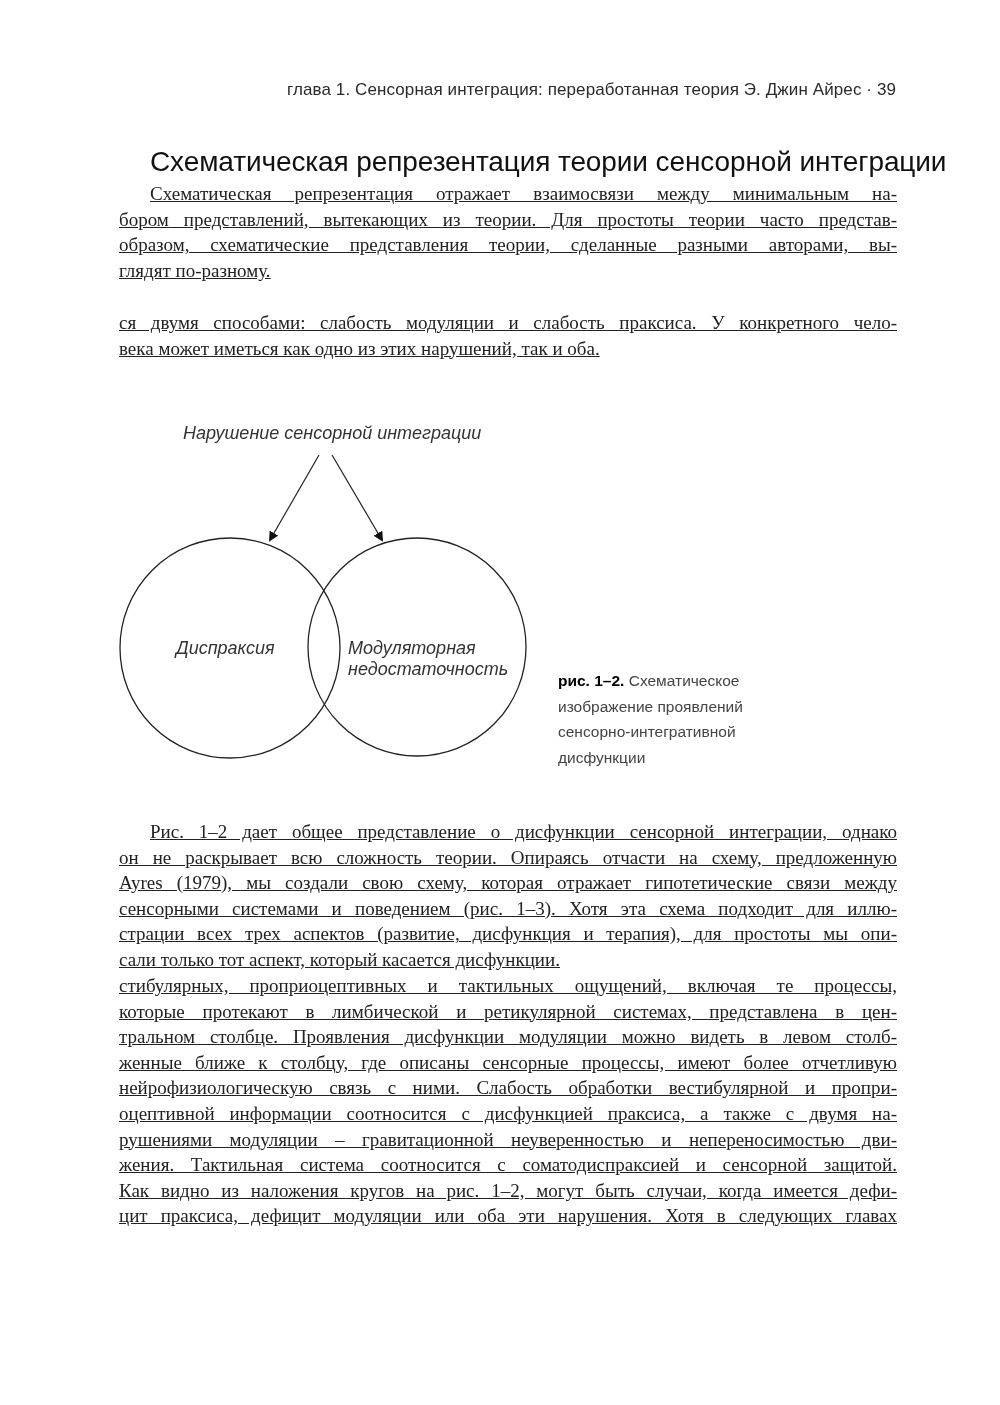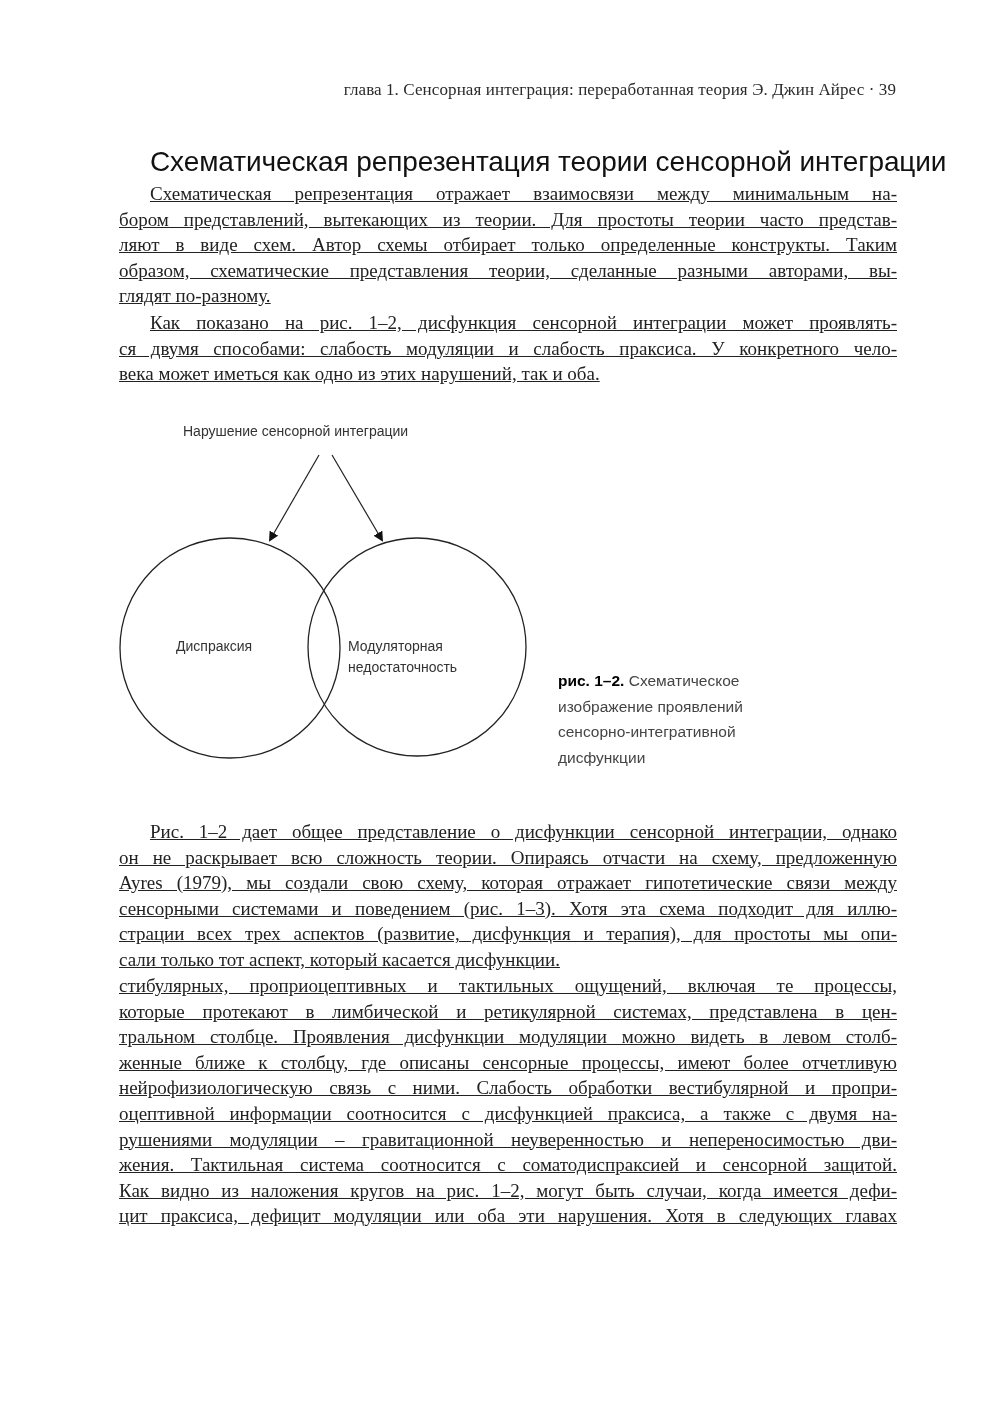--- a/index.html
+++ b/index.html
@@ -1,63 +1,62 @@
 <!DOCTYPE html>
 <html><head>
 <meta charset="utf-8">
 <style>
   html, body { margin: 0; padding: 0; background: #ffffff; }
   body { width: 1000px; height: 1405px; position: relative; overflow: hidden; color: #1a1a1a; }
   .running-head {
     position: absolute; top: 80px; right: 104px;
-    font-family: Liberation Serif, serif; font-size: 17px; color: #2a2a2a;
+    font-family: Liberation Sans, sans-serif; font-size: 17px; color: #2a2a2a;
     letter-spacing: 0.1px; white-space: nowrap;
   }
   .section-title {
     position: absolute; top: 146px; left: 150px; width: 760px;
     font-family: "Liberation Sans", sans-serif; font-size: 28px; font-weight: normal;
     color: #111; margin: 0; white-space: nowrap; letter-spacing: -0.1px;
   }
   .para {
     position: absolute; left: 119px; width: 778px;
     font-family: "Liberation Serif", serif; font-size: 19px; line-height: 25.6px;
     color: #222; margin: 0; text-align: justify; text-decoration: underline;
   }
   .para .line { display: block; white-space: nowrap; text-align-last: justify; }
   .para .line.first { padding-left: 31px; }
   .para .line.last { text-align-last: left; }
   .figure { position: absolute; left: 110px; top: 415px; width: 440px; height: 385px; }
   .figure svg { position: absolute; left: 0; top: 0; }
   .fig-label {
-    position: absolute; font-family: "Liberation Sans", sans-serif; font-size: 14px; color: #333;
+    position: absolute; font-family: "Liberation Sans", sans-serif; font-size: 18px; color: #333;
     white-space: nowrap;
+    font-style: italic;
   }
   .caption {
     position: absolute; left: 558px; top: 668px; width: 260px;
     font-family: "Liberation Sans", sans-serif; font-size: 15.5px; line-height: 25.5px; color: #444;
   }
   .caption .cap-num { font-weight: bold; color: #000000; }
 </style>
 </head>
 <body>
 
 <div class="running-head">глава 1. Сенсорная интеграция: переработанная теория Э. Джин Айрес  · 39</div>
 
 <h2 class="section-title">Схематическая репрезентация теории сенсорной интеграции</h2>
 
 <p class="para" style="top:181px;">
   <span class="line first" style="display: block;">Схематическая репрезентация отражает взаимосвязи между минимальным на-</span>
   <span class="line" style="display: block;">бором представлений, вытекающих из теории. Для простоты теории часто представ-</span>
-  <span class="line" style="display: block;">ляют в виде схем. Автор схемы отбирает только определенные конструкты. Таким</span>
   <span class="line" style="display: block;">образом, схематические представления теории, сделанные разными авторами, вы-</span>
   <span class="line last" style="display: block;">глядят по-разному.</span>
 </p>
 
 <p class="para" style="top:310px;">
-  <span class="line first" style="display: block;">Как показано на рис. 1–2, дисфункция сенсорной интеграции может проявлять-</span>
   <span class="line" style="display: block;">ся двумя способами: слабость модуляции и слабость праксиса. У конкретного чело-</span>
   <span class="line last" style="display: block;">века может иметься как одно из этих нарушений, так и оба.</span>
 </p>
 
 <div class="figure">
   <svg width="440" height="385" viewBox="0 0 440 385">
     <defs>
       <marker id="arrowhead" markerWidth="10" markerHeight="10" refX="8" refY="5" orient="auto" markerUnits="userSpaceOnUse">
         <path d="M0,0 L10,5 L0,10 Z" fill="#111"></path>
       </marker>

